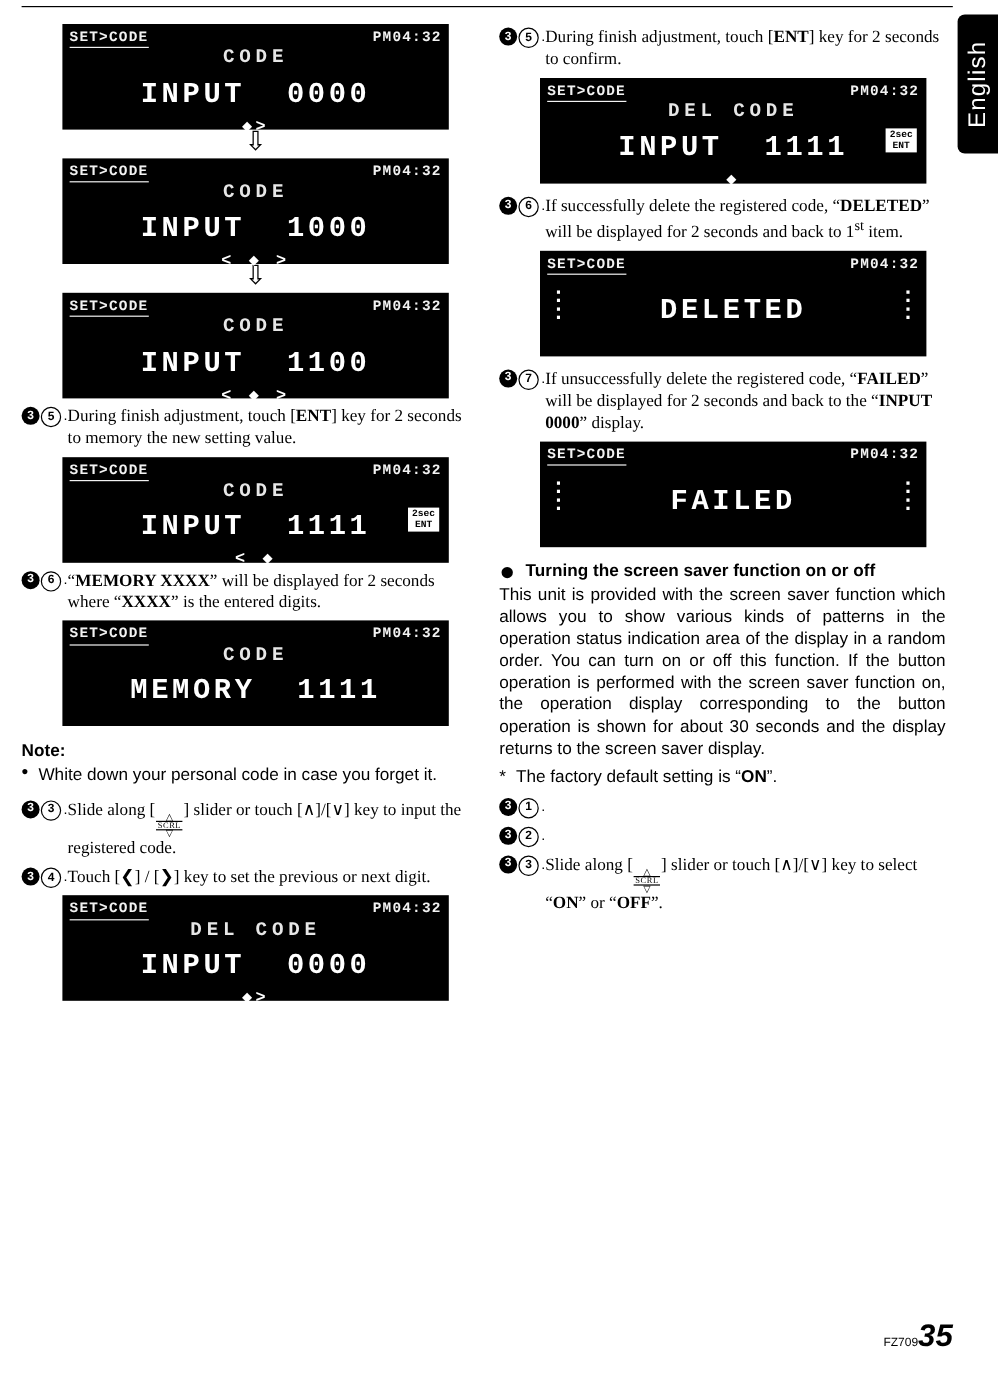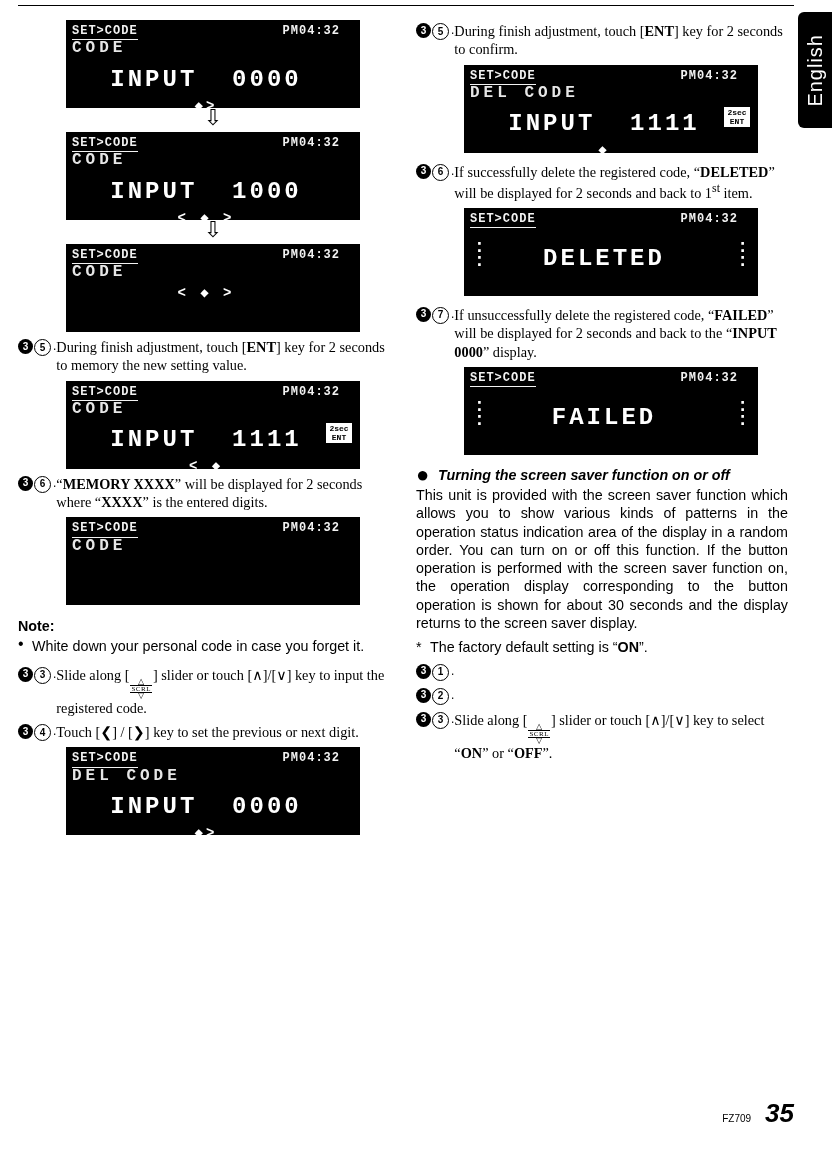--- a/index.html
+++ b/index.html
@@ -95,60 +95,59 @@
 
   .note-head { font-weight: bold; margin-top: 12px; }
   .bullet-row { display:flex; margin: 2px 0 10px 0;}
   .bullet-row .dot { width: 14px; flex:0 0 14px; font-size: 16px; line-height: 14px; }
   .bullet-text { flex:1; }
 
   .subhead { font-weight: bold; margin: 8px 0 2px 0; }
 
   .topic-row { display:flex; margin: 12px 0 2px 0; }
   .topic-row .big-dot { flex:0 0 22px; font-size: 22px; line-height: 16px; }
-  .topic-text { font-weight: bold; flex:1; line-height: 1.2; font-style: italic; }
+  .topic-text { font-weight: bold; flex:1; line-height: 1.2; }
 
   .asterisk-row { display:flex; margin: 6px 0 6px 0;}
   .asterisk-row .ast { flex:0 0 14px; }
 
   .footer {
     position: absolute;
     bottom: 20px;
     right: 38px;
     display: flex;
     align-items: baseline;
-    gap: 14px;
   }
   .footer .model { font-size: 10px; color: #000; }
   .footer .pagenum { font-size: 26px; font-weight: bold; font-style: italic; }
 
   
   .lcd-wrap { display:flex; flex-direction:column; align-items:center; margin: 4px 0 4px 18px; }
   .lcd {
-    width: 294px;
+    width: 322px;
     height: 88px;
     background: #000;
     color: #fff;
     font-family: "Courier New", monospace;
     font-weight: bold;
     position: relative;
     box-sizing: border-box;
-    padding: 4px 20px 2px 6px;
+    padding: 4px 6px 2px 6px;
   }
   .col-right .lcd-wrap { margin-left: 18px; }
   .lcd .row-top {
     display:flex; justify-content: space-between;
     font-size: 12px; letter-spacing: 1px;
     opacity: 0.95;
   }
   .lcd .row-top .left { }
   .lcd .row-top .right { }
   .lcd .row-top .underline { border-bottom: 1px solid #fff; display:inline-block; padding-bottom:0; }
   .lcd .title2 {
-    text-align: left;
+    text-align: center;
     font-size: 16px; letter-spacing: 4px;
     margin-top: -2px;
     opacity: 0.9;
   }
   .lcd .main {
     text-align: center;
     font-size: 24px;
     letter-spacing: 3px;
     margin-top: 6px;
     white-space: pre;
@@ -246,20 +245,21 @@
         <div class="down-arrow">⇩</div>
       </div>
 
       <div class="lcd-wrap">
         <div class="lcd">
           <div class="row-top">
             <span class="left underline">SET&gt;CODE</span>
             <span class="right">PM04:32</span>
           </div>
           <div class="title2">CODE</div>
+          <div class="main">INPUT  1100</div>
           <div class="nav">&lt; ◆ &gt;</div>
         </div>
       </div>
 
       <div class="para step-row">
         <div class="step-badge">
           <span class="b3">3</span>
             <span class="bN">5</span>
             <span class="period">.</span>
         </div>
@@ -293,20 +293,21 @@
         </div>
       </div>
 
       <div class="lcd-wrap">
         <div class="lcd">
           <div class="row-top">
             <span class="left underline">SET&gt;CODE</span>
             <span class="right">PM04:32</span>
           </div>
           <div class="title2">CODE</div>
+          <div class="main">MEMORY  1111</div>
           <div class="nav">&nbsp;</div>
         </div>
       </div>
 
       <div class="note-head">Note:</div>
       <div class="bullet-row">
         <div class="dot">•</div>
         <div class="bullet-text">White down your personal code in case you forget it.</div>
       </div>
 

